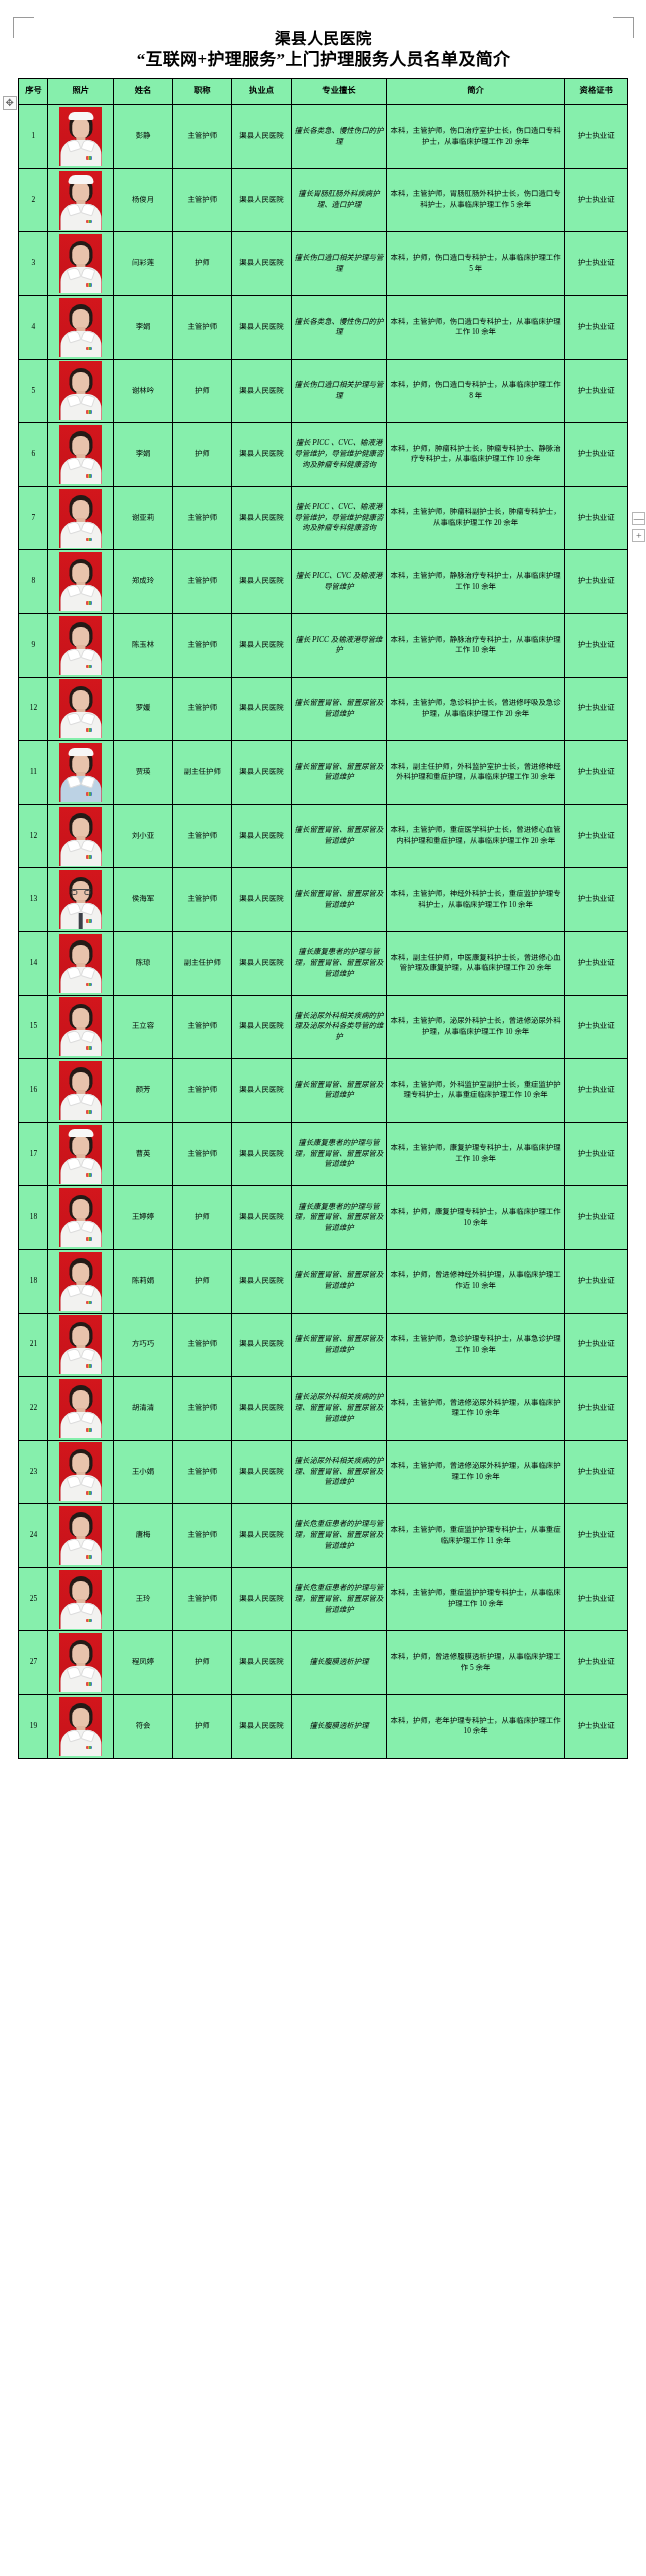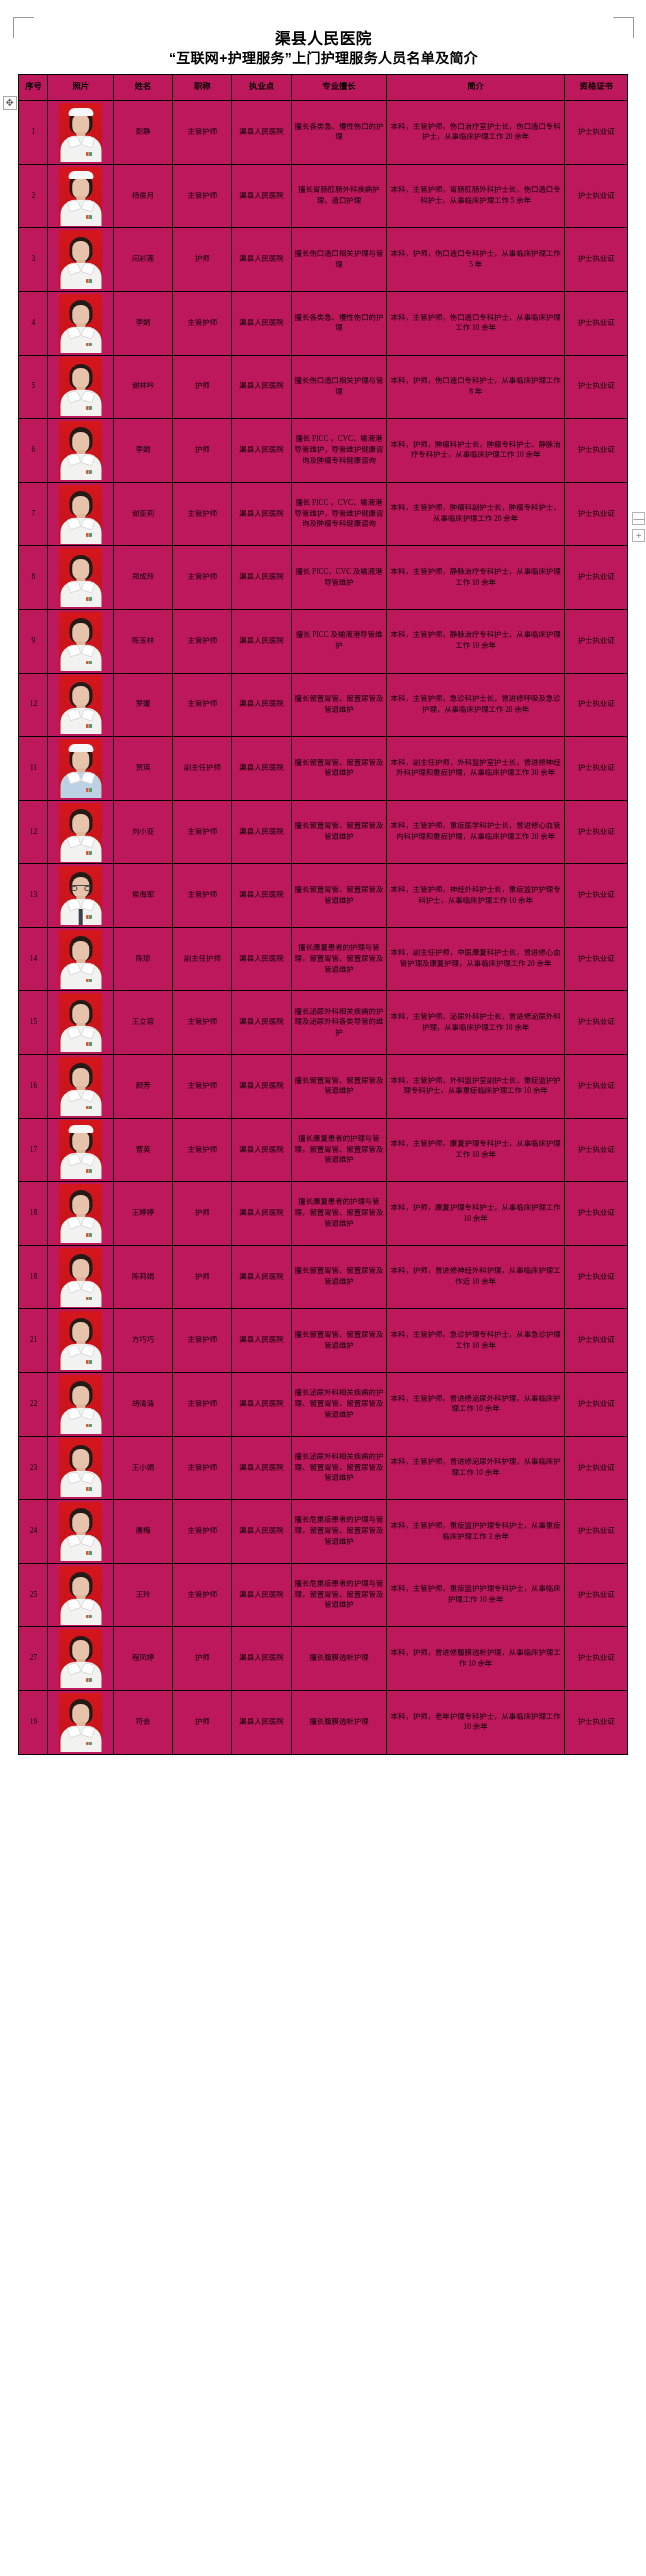--- a/index.html
+++ b/index.html
@@ -69,37 +69,37 @@
     text-align: center;
   }
   .doc-title-1 {
     font-family: "Liberation Serif", "DejaVu Serif", serif;
     font-weight: bold;
     font-size: 15.7px;
     letter-spacing: 0.5px;
     line-height: 1.35;
   }
   .doc-title-2 {
-    font-family: Liberation Sans, sans-serif;
+    font-family: Liberation Serif, serif;
     font-weight: bold;
-    font-size: 14px;
+    font-size: 17px;
     letter-spacing: 0.3px;
     line-height: 1.35;
     white-space: nowrap;
   }
 
   .table-wrap {
     padding: 0 18.4px;
   }
 
   table.roster {
     border-collapse: collapse;
     width: 610px;
     table-layout: fixed;
-    background: #be185d;
+    background: #86efac;
   }
   table.roster th,
   table.roster td {
     border: 0.9px solid #000000;
     padding: 1.8px 1.8px;
     vertical-align: middle;
     text-align: center;
     font-size: 7.4px;
     line-height: 1.45;
     word-break: break-all;
@@ -120,21 +120,21 @@
   col.c-photo { width: 63px; }
   col.c-name  { width: 57px; }
   col.c-title { width: 57px; }
   col.c-site  { width: 57px; }
   col.c-spec  { width: 92px; }
   col.c-bio   { width: 171px; }
   col.c-cert  { width: 61px; }
 
   td.idx { font-size: 7.4px; }
   td.name, td.title, td.site, td.cert { font-size: 7.4px; }
-  td.spec { font-size: 7px; line-height: 1.5; }
+  td.spec { font-size: 7px; line-height: 1.5; font-style: italic; }
   td.bio  { font-size: 7px; line-height: 1.5; text-align: left; padding-left: 3.7px; padding-right: 3.7px; font-family: Liberation Serif, serif; }
 
   
   td.photo { padding: 4.6px 1.8px; }
   .id-photo {
     width: 43px;
     height: 59px;
     margin: 0 auto;
     position: relative;
     overflow: hidden;
@@ -750,21 +750,21 @@
                 <div class="uniform"></div>
                 <div class="collar-l"></div>
                 <div class="collar-r"></div>
                 <div class="badge"></div>
               </div>
             </td>
             <td class="name">唐梅</td>
             <td class="title">主管护师</td>
             <td class="site">渠县人民医院</td>
             <td class="spec">擅长危重症患者的护理与管理，留置胃管、留置尿管及管道维护</td>
-            <td class="bio">本科，主管护师，重症监护护理专科护士，从事重症临床护理工作 3 余年</td>
+            <td class="bio">本科，主管护师，重症监护护理专科护士，从事重症临床护理工作 11 余年</td>
             <td class="cert">护士执业证</td>
           </tr>
           <tr>
             <td class="idx">25</td>
             <td class="photo">
               <div class="id-photo">
                 <div class="hair"></div>
                 <div class="face"></div>
                 <div class="neck"></div>
                 <div class="uniform"></div>
@@ -790,21 +790,21 @@
                 <div class="uniform"></div>
                 <div class="collar-l"></div>
                 <div class="collar-r"></div>
                 <div class="badge"></div>
               </div>
             </td>
             <td class="name">程凤婷</td>
             <td class="title">护师</td>
             <td class="site">渠县人民医院</td>
             <td class="spec">擅长腹膜透析护理</td>
-            <td class="bio">本科，护师，曾进修腹膜透析护理，从事临床护理工作 10 余年</td>
+            <td class="bio">本科，护师，曾进修腹膜透析护理，从事临床护理工作 5 余年</td>
             <td class="cert">护士执业证</td>
           </tr>
           <tr>
             <td class="idx">19</td>
             <td class="photo">
               <div class="id-photo">
                 <div class="hair"></div>
                 <div class="face"></div>
                 <div class="neck"></div>
                 <div class="uniform"></div>

